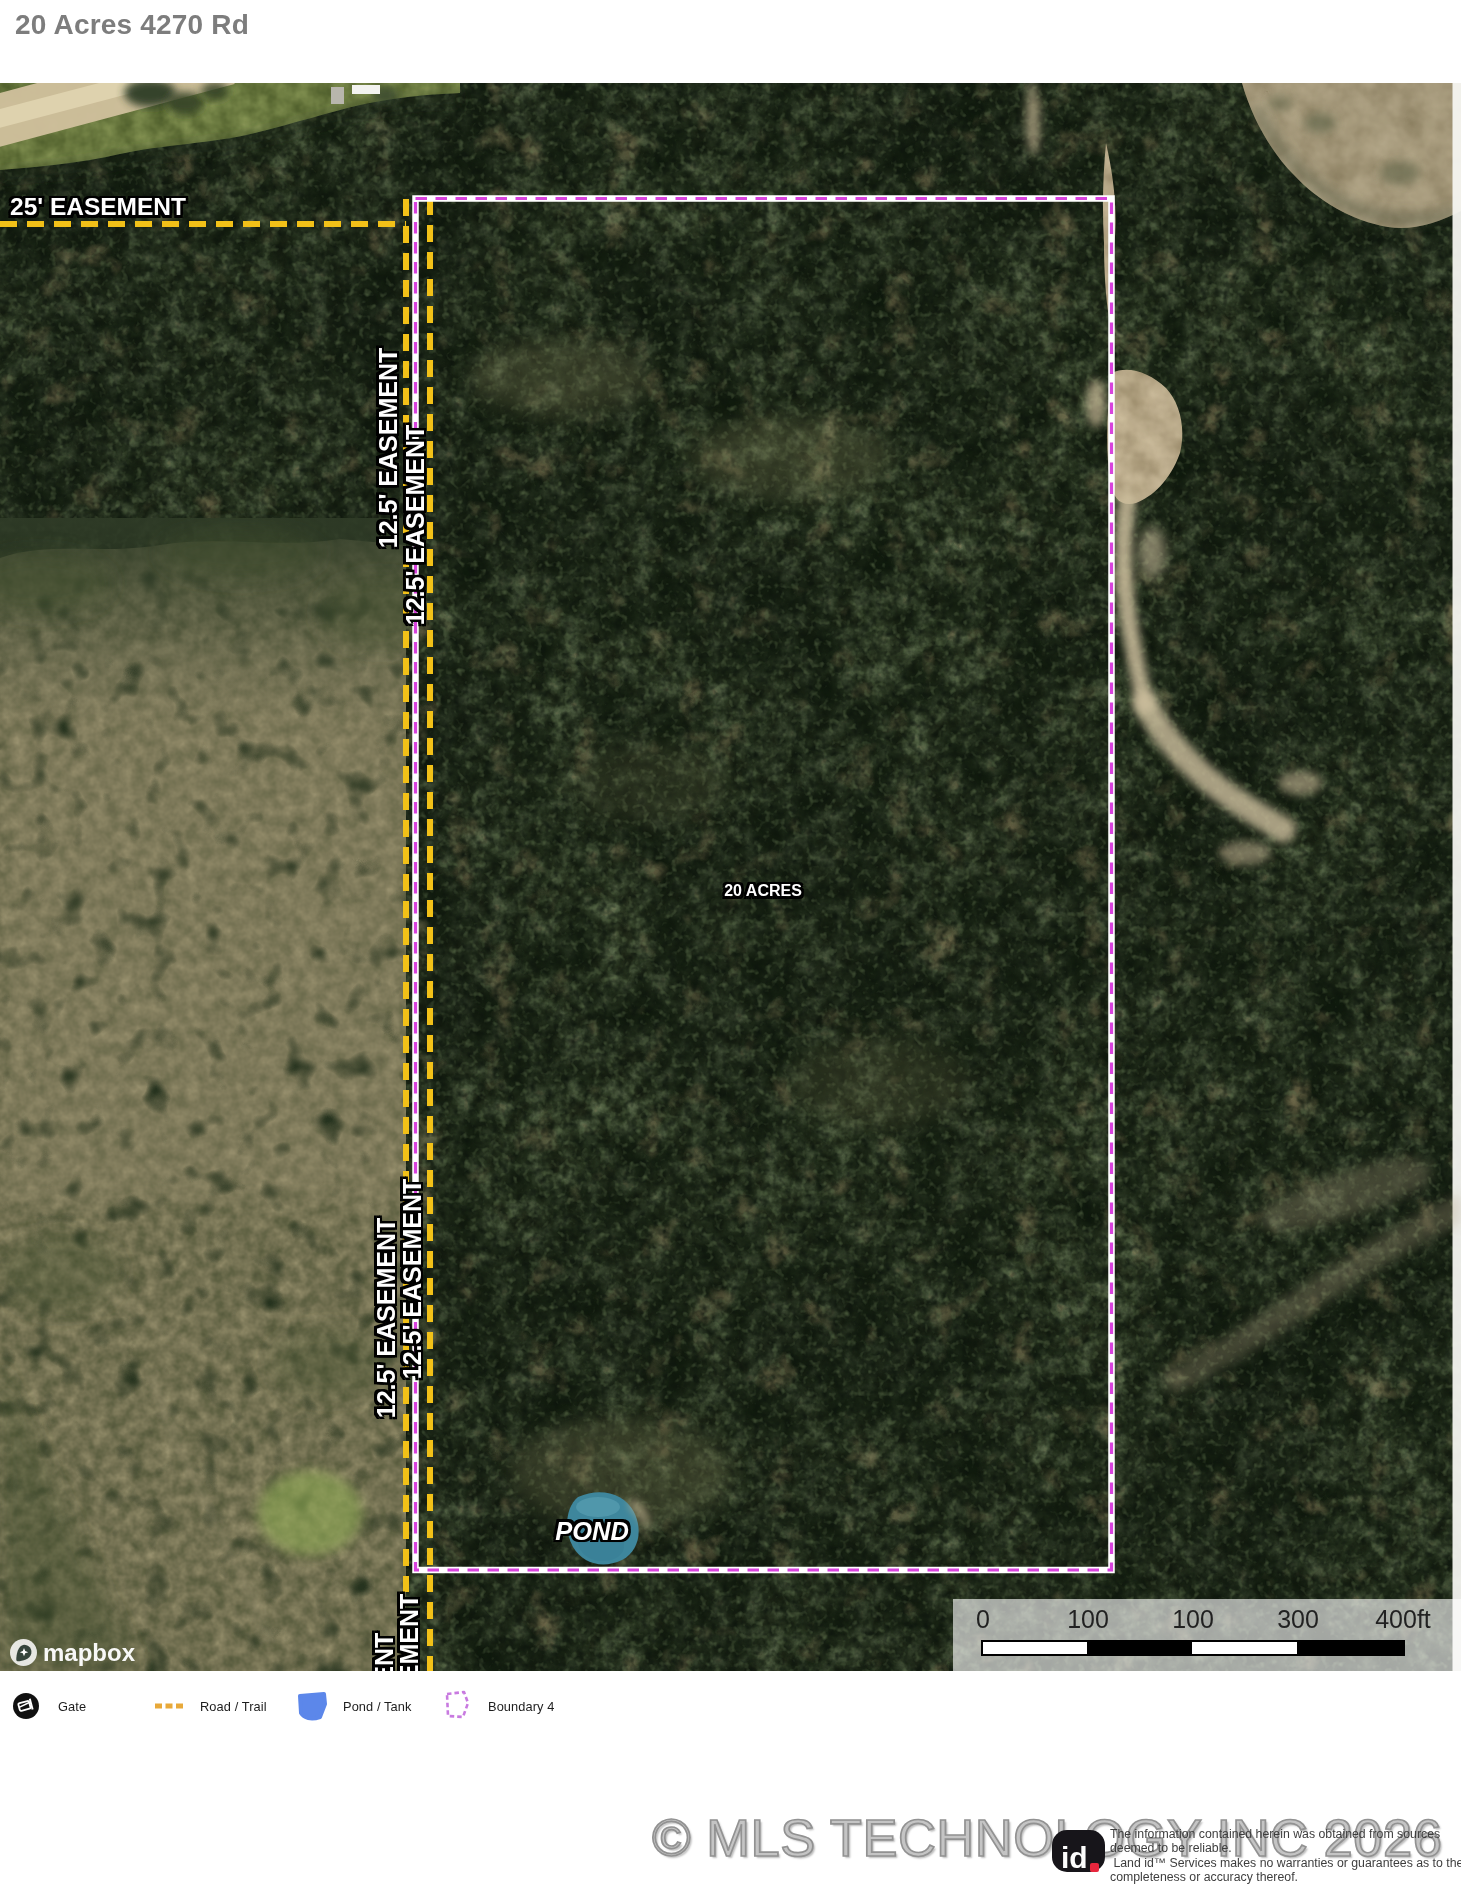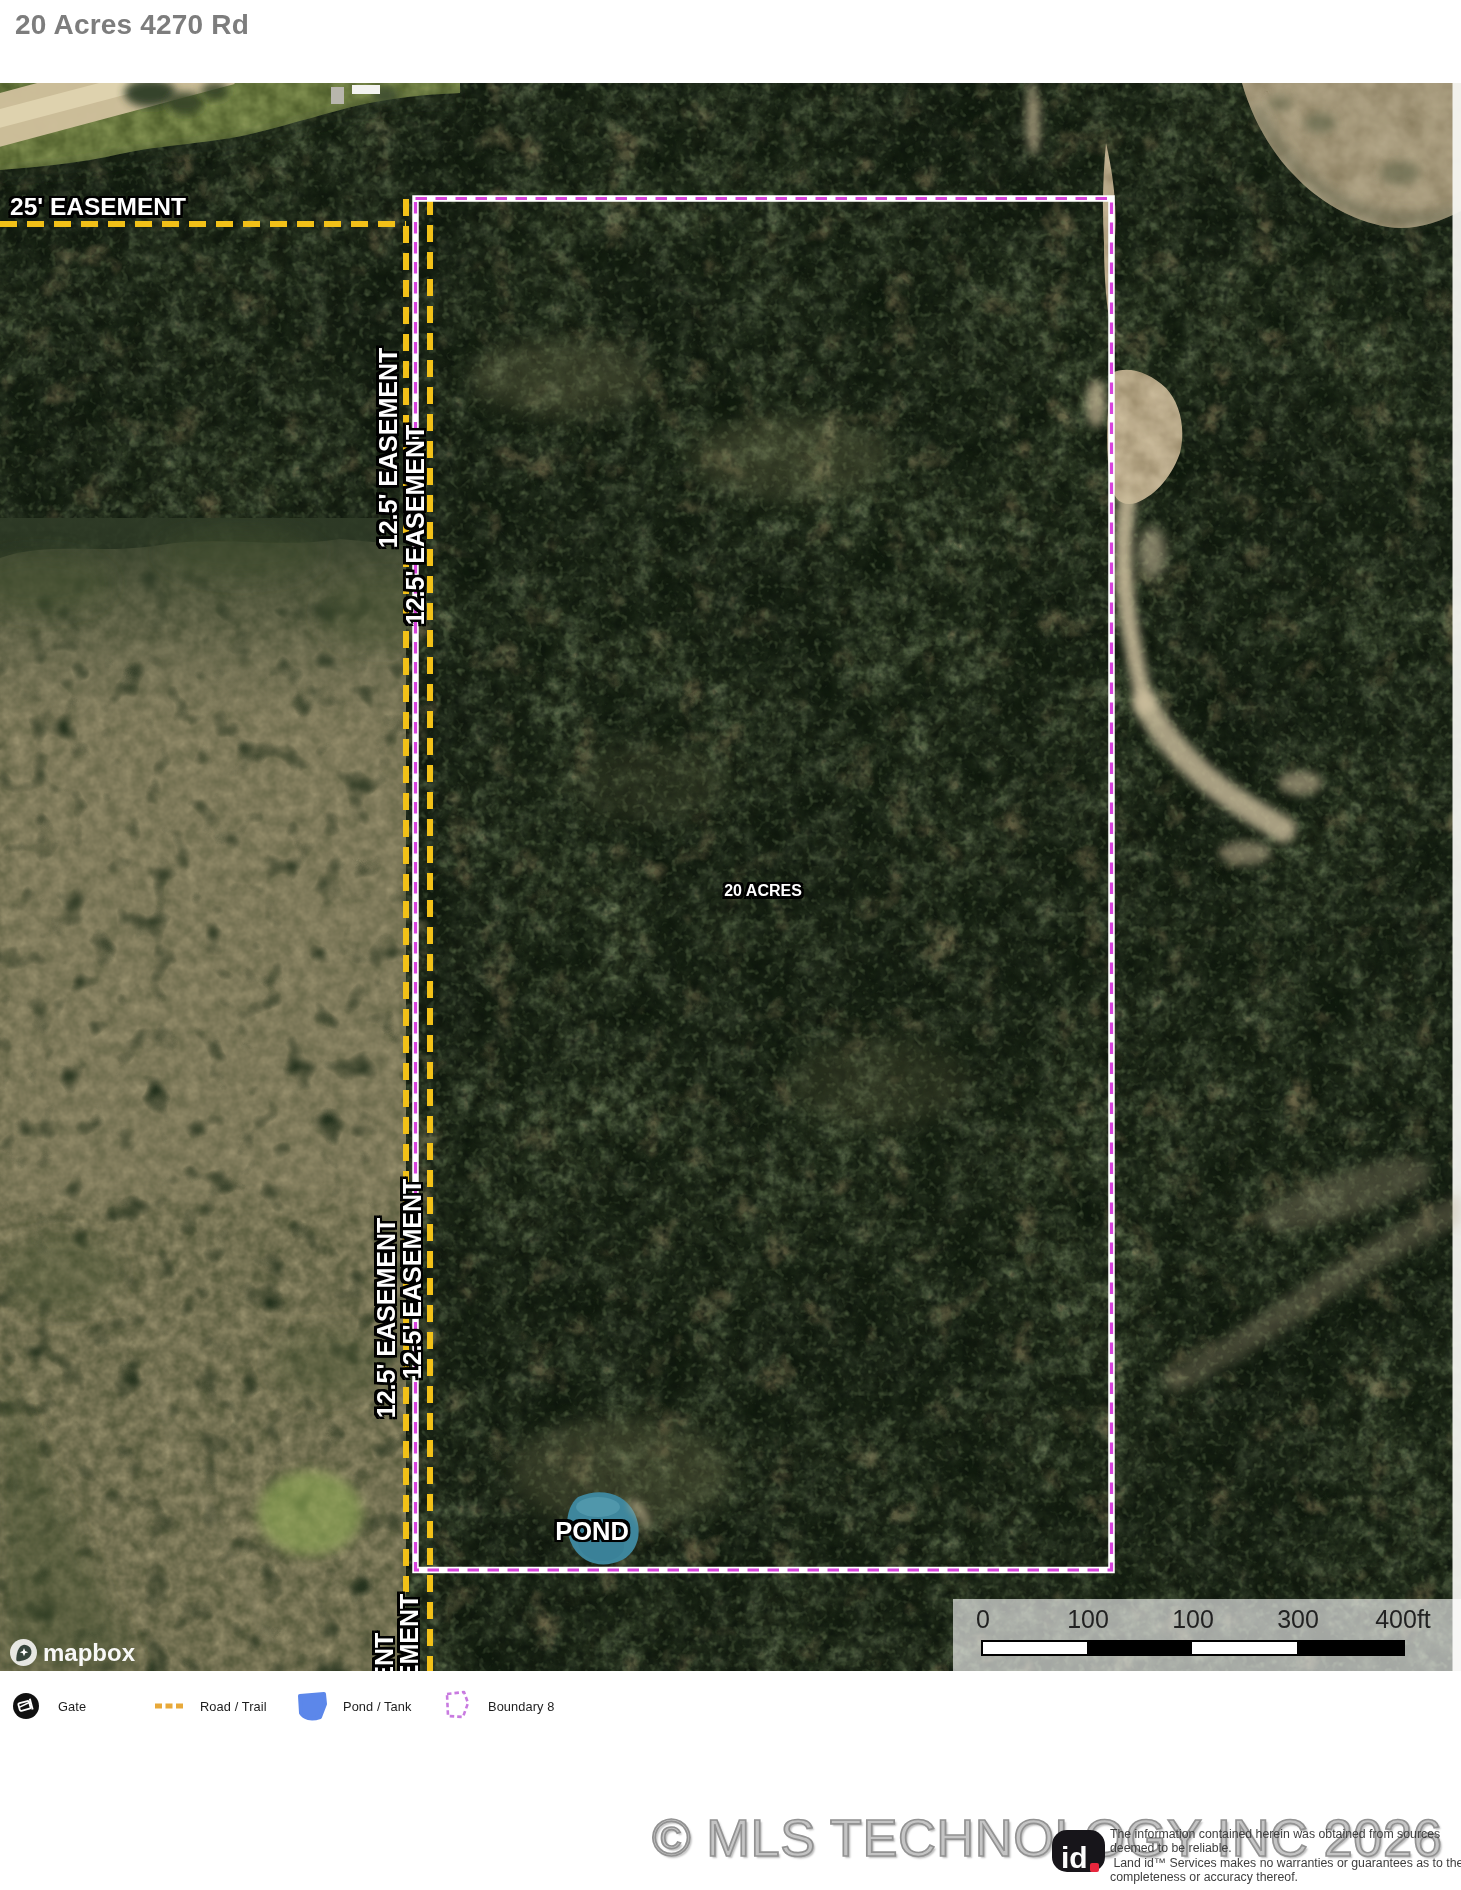--- a/index.html
+++ b/index.html
@@ -230,21 +230,21 @@
 <div class="anchor" style="left:384px;top:1650px;">
       <div class="mlabel" style="font-size:25px;">12.5' EASEMENT</div>
     </div>
 <div class="anchor" style="left:409px;top:1611px;">
       <div class="mlabel" style="font-size:25px;">12.5' EASEMENT</div>
     </div>
 <div class="anchor" style="left:763px;top:801px;">
       <div class="mlabel hl" style="font-size:16px;margin-top:7px;">20 ACRES</div>
     </div>
 <div class="anchor" style="left:592px;top:1448px;">
-      <div class="mlabel hl" style="font-size:25.5px;">POND</div>
+      <div class="mlabel hl" style="font-size:25.5px;font-style:italic;">POND</div>
     </div>
 
 <div id="scalebox"></div>
 <div class="snum" style="left:983px;">0</div>
 <div class="snum" style="left:1088px;">100</div>
 <div class="snum" style="left:1193px;">100</div>
 <div class="snum" style="left:1298px;">300</div>
 <div class="snum" style="left:1403px;">400ft</div>
 <svg style="position:absolute;left:981px;top:1557px;" width="424" height="16" viewBox="0 0 424 16">
   <rect x="1" y="1" width="422" height="14" fill="#ffffff" stroke="#000" stroke-width="2"></rect>
@@ -276,20 +276,20 @@
   <line x1="0" y1="3" x2="30" y2="3" stroke="#e8a93a" stroke-width="5" stroke-dasharray="7 3.5"></line>
 </svg>
 <div class="ltext" style="left:200px;">Road / Trail</div>
 <svg style="position:absolute;left:296px;top:1690px;" width="32" height="32" viewBox="0 0 32 32">
   <path d="M4,6 L28,4 L29,14 L24,27 C15,30 8,28 5,23 Z" fill="#5c87ea" stroke="#5c87ea" stroke-width="4" stroke-linejoin="round"></path>
 </svg>
 <div class="ltext" style="left:343px;">Pond / Tank</div>
 <svg style="position:absolute;left:438px;top:1688px;" width="34" height="34" viewBox="0 0 34 34">
   <path d="M9,6 L26,4 L30,15 L25,29 L10,28 Z" fill="#fff" stroke="#c87ae0" stroke-width="2.6" stroke-dasharray="4.5 3" stroke-linejoin="round"></path>
 </svg>
-<div class="ltext" style="left:488px;">Boundary 8</div>
+<div class="ltext" style="left:488px;">Boundary 4</div>
 
 <div id="wmark">© MLS TECHNOLOGY INC 2026</div>
 <div id="idlogo">
     <div class="idtxt">id</div>
     <div class="iddot"></div>
   </div>
 <div id="disc">The information contained herein was obtained from sources<br>deemed to be reliable.<br>&nbsp;Land id™ Services makes no warranties or guarantees as to the<br>completeness or accuracy thereof.</div>
 
 </body></html>

